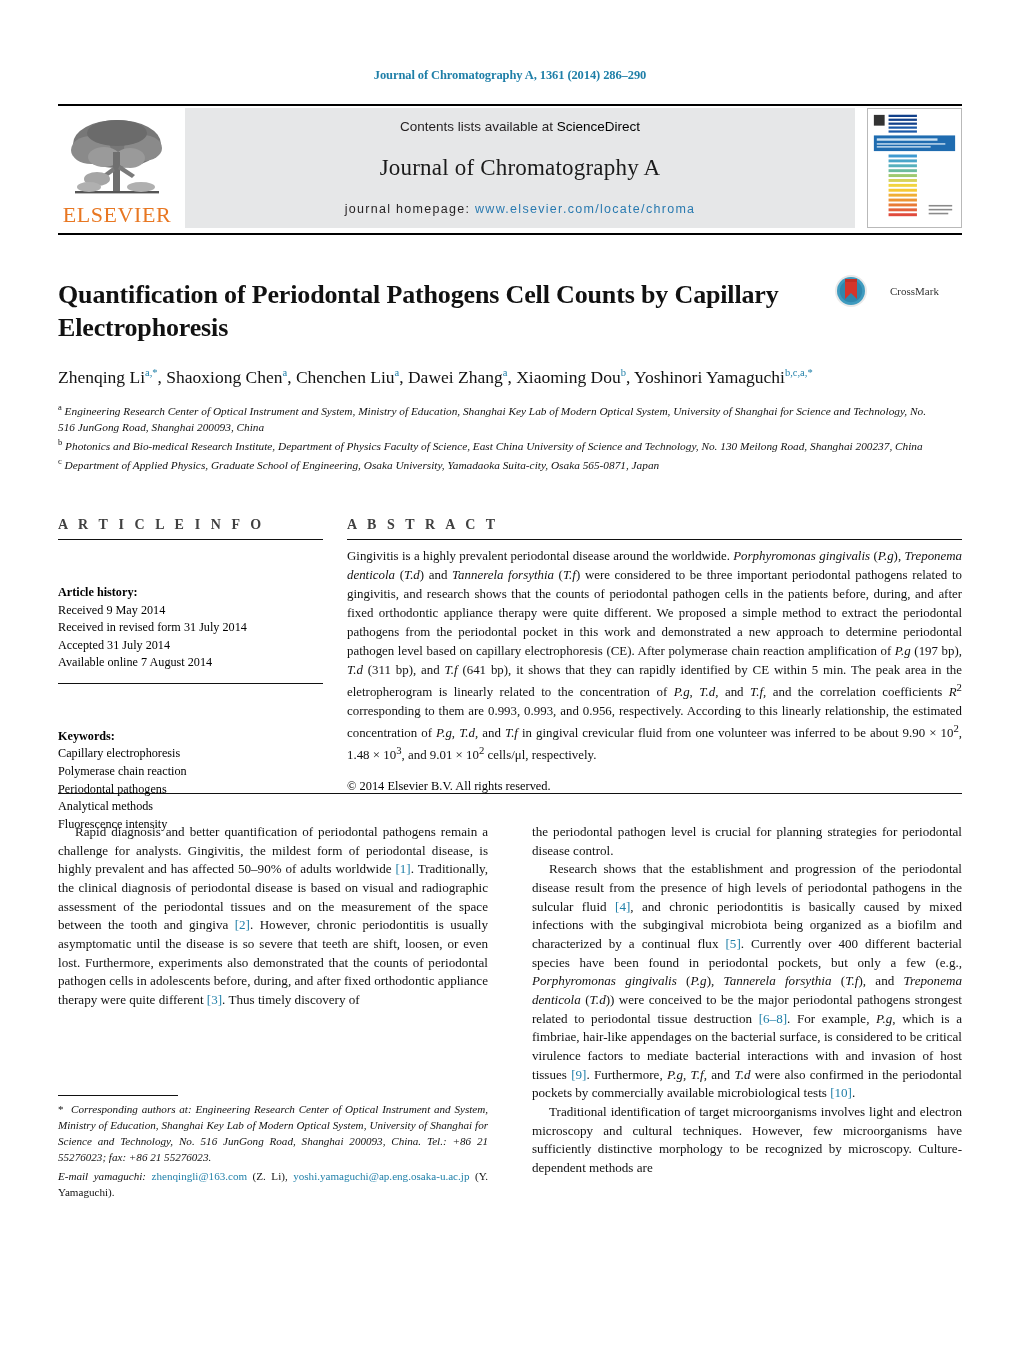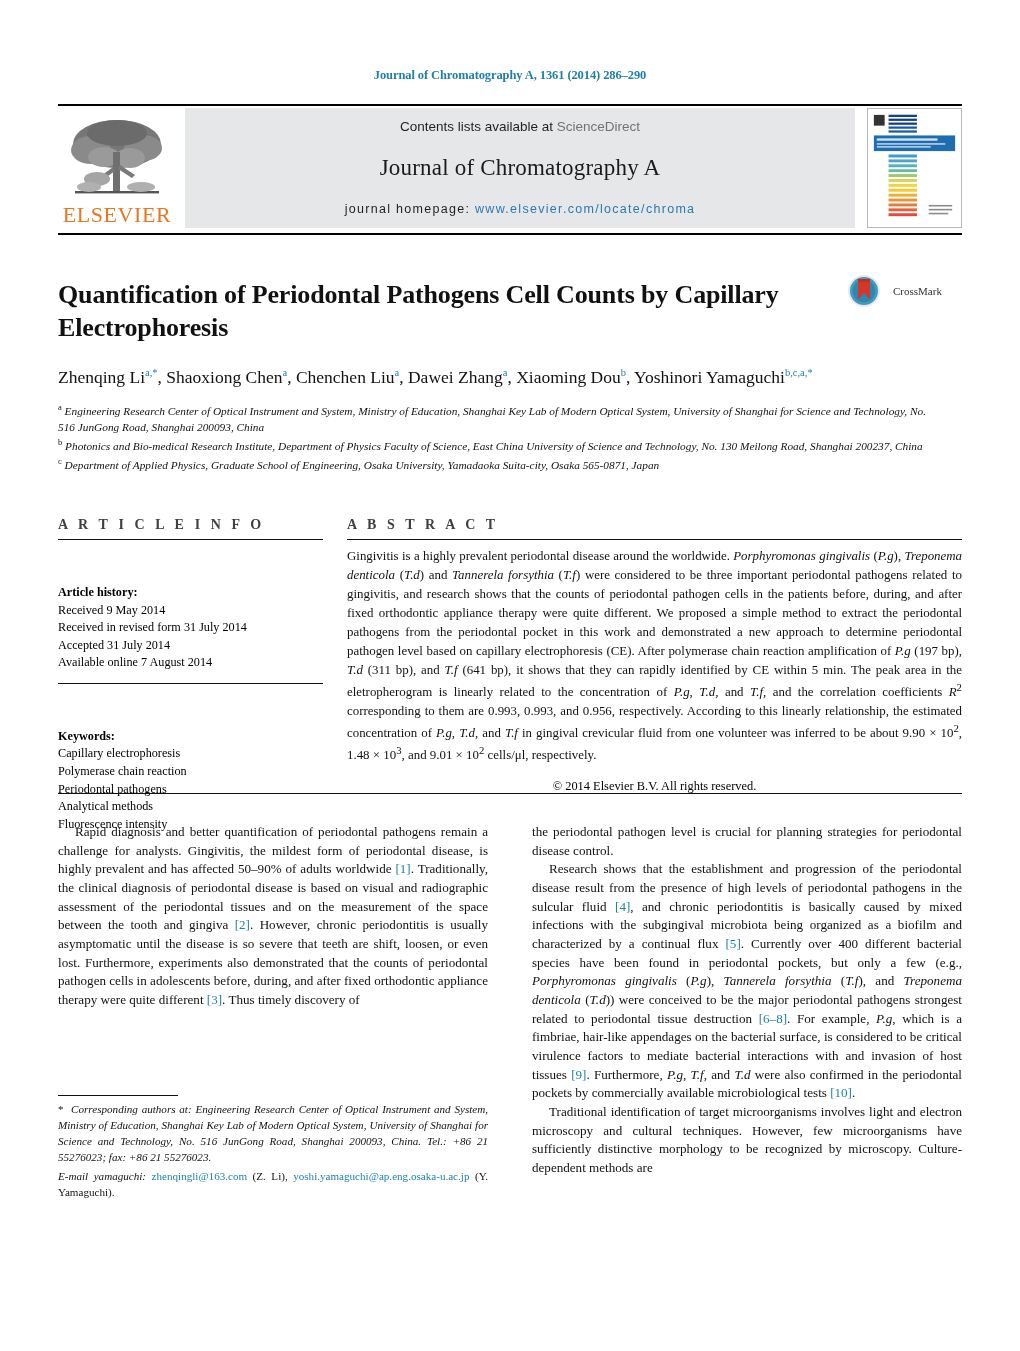--- a/index.html
+++ b/index.html
@@ -70,21 +70,21 @@
     justify-content: space-between;
     align-items: center;
     padding: 11px 0 12px 0;
   }
   .contents-line {
     font-family: "Liberation Sans", sans-serif;
     font-size: 13.5px;
     color: #231f20;
   }
   .contents-line .sd {
-    color: #737373;
+    color: #000000;
   }
   .journal-name {
     font-family: "Liberation Serif", serif;
     font-size: 23px;
     color: #1a1a1a;
     letter-spacing: 0.2px;
   }
   .homepage-line {
     font-family: "Liberation Sans", sans-serif;
     font-size: 12.5px;
@@ -120,26 +120,26 @@
     font-size: 26px;
     font-weight: bold;
     line-height: 1.28;
     letter-spacing: -0.15px;
     width: 740px;
     margin: 0;
     color: #111;
   }
   .crossmark {
     position: absolute;
-    right: 0px;
+    right: 13px;
     top: -4px;
     width: 115px;
     display: flex;
     align-items: center;
-    gap: 12px;
+    gap: 22px;
   }
   .crossmark-label {
     font-family: "Liberation Serif", serif;
     font-size: 11px;
     color: #333;
   }
 
   .authors {
     font-family: "Liberation Serif", serif;
     font-size: 17.5px;
@@ -191,21 +191,21 @@
   .abstract-text {
     font-family: "Liberation Serif", serif;
     font-size: 12.9px;
     line-height: 1.47;
     text-align: justify;
     color: #111;
     margin: 0;
   }
   .abstract-text i { font-style: italic; }
   .copyright {
-    text-align: center;
+    text-align: left;
     font-family: "Liberation Serif", serif;
     font-size: 12.4px;
     margin-top: 13px;
   }
   .hr-abs-bottom {
     position:absolute; left:58px; right:58px; top:793px;
     border-top:1px solid #111;
   }
 
   

